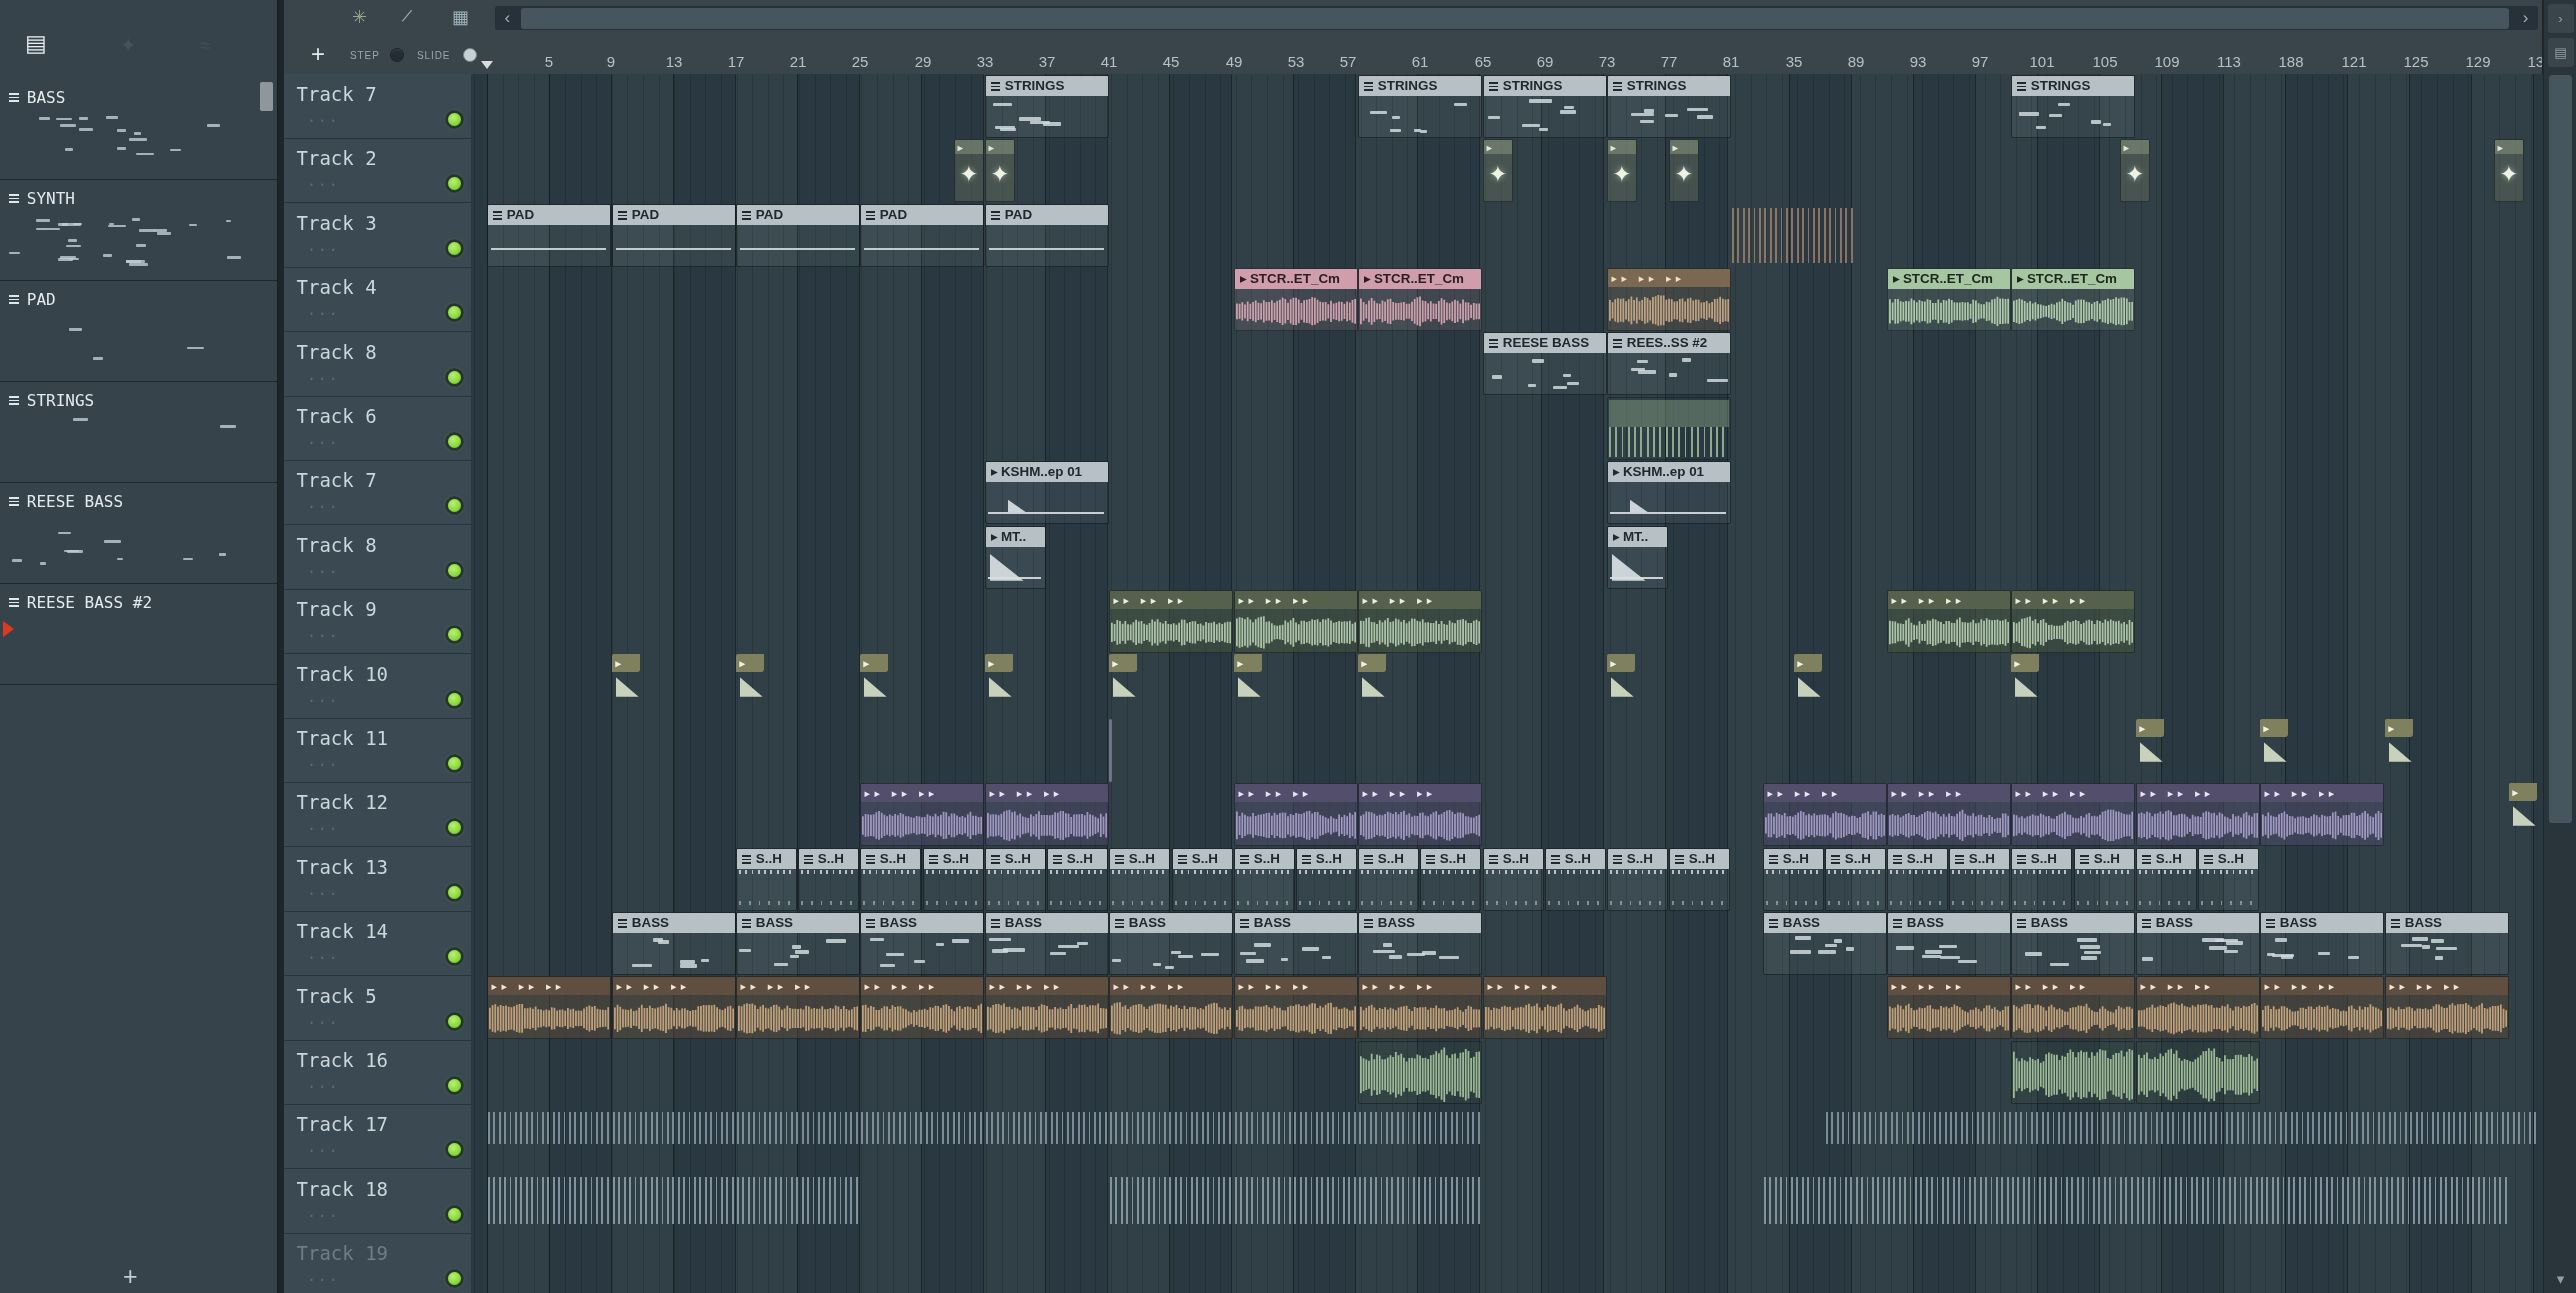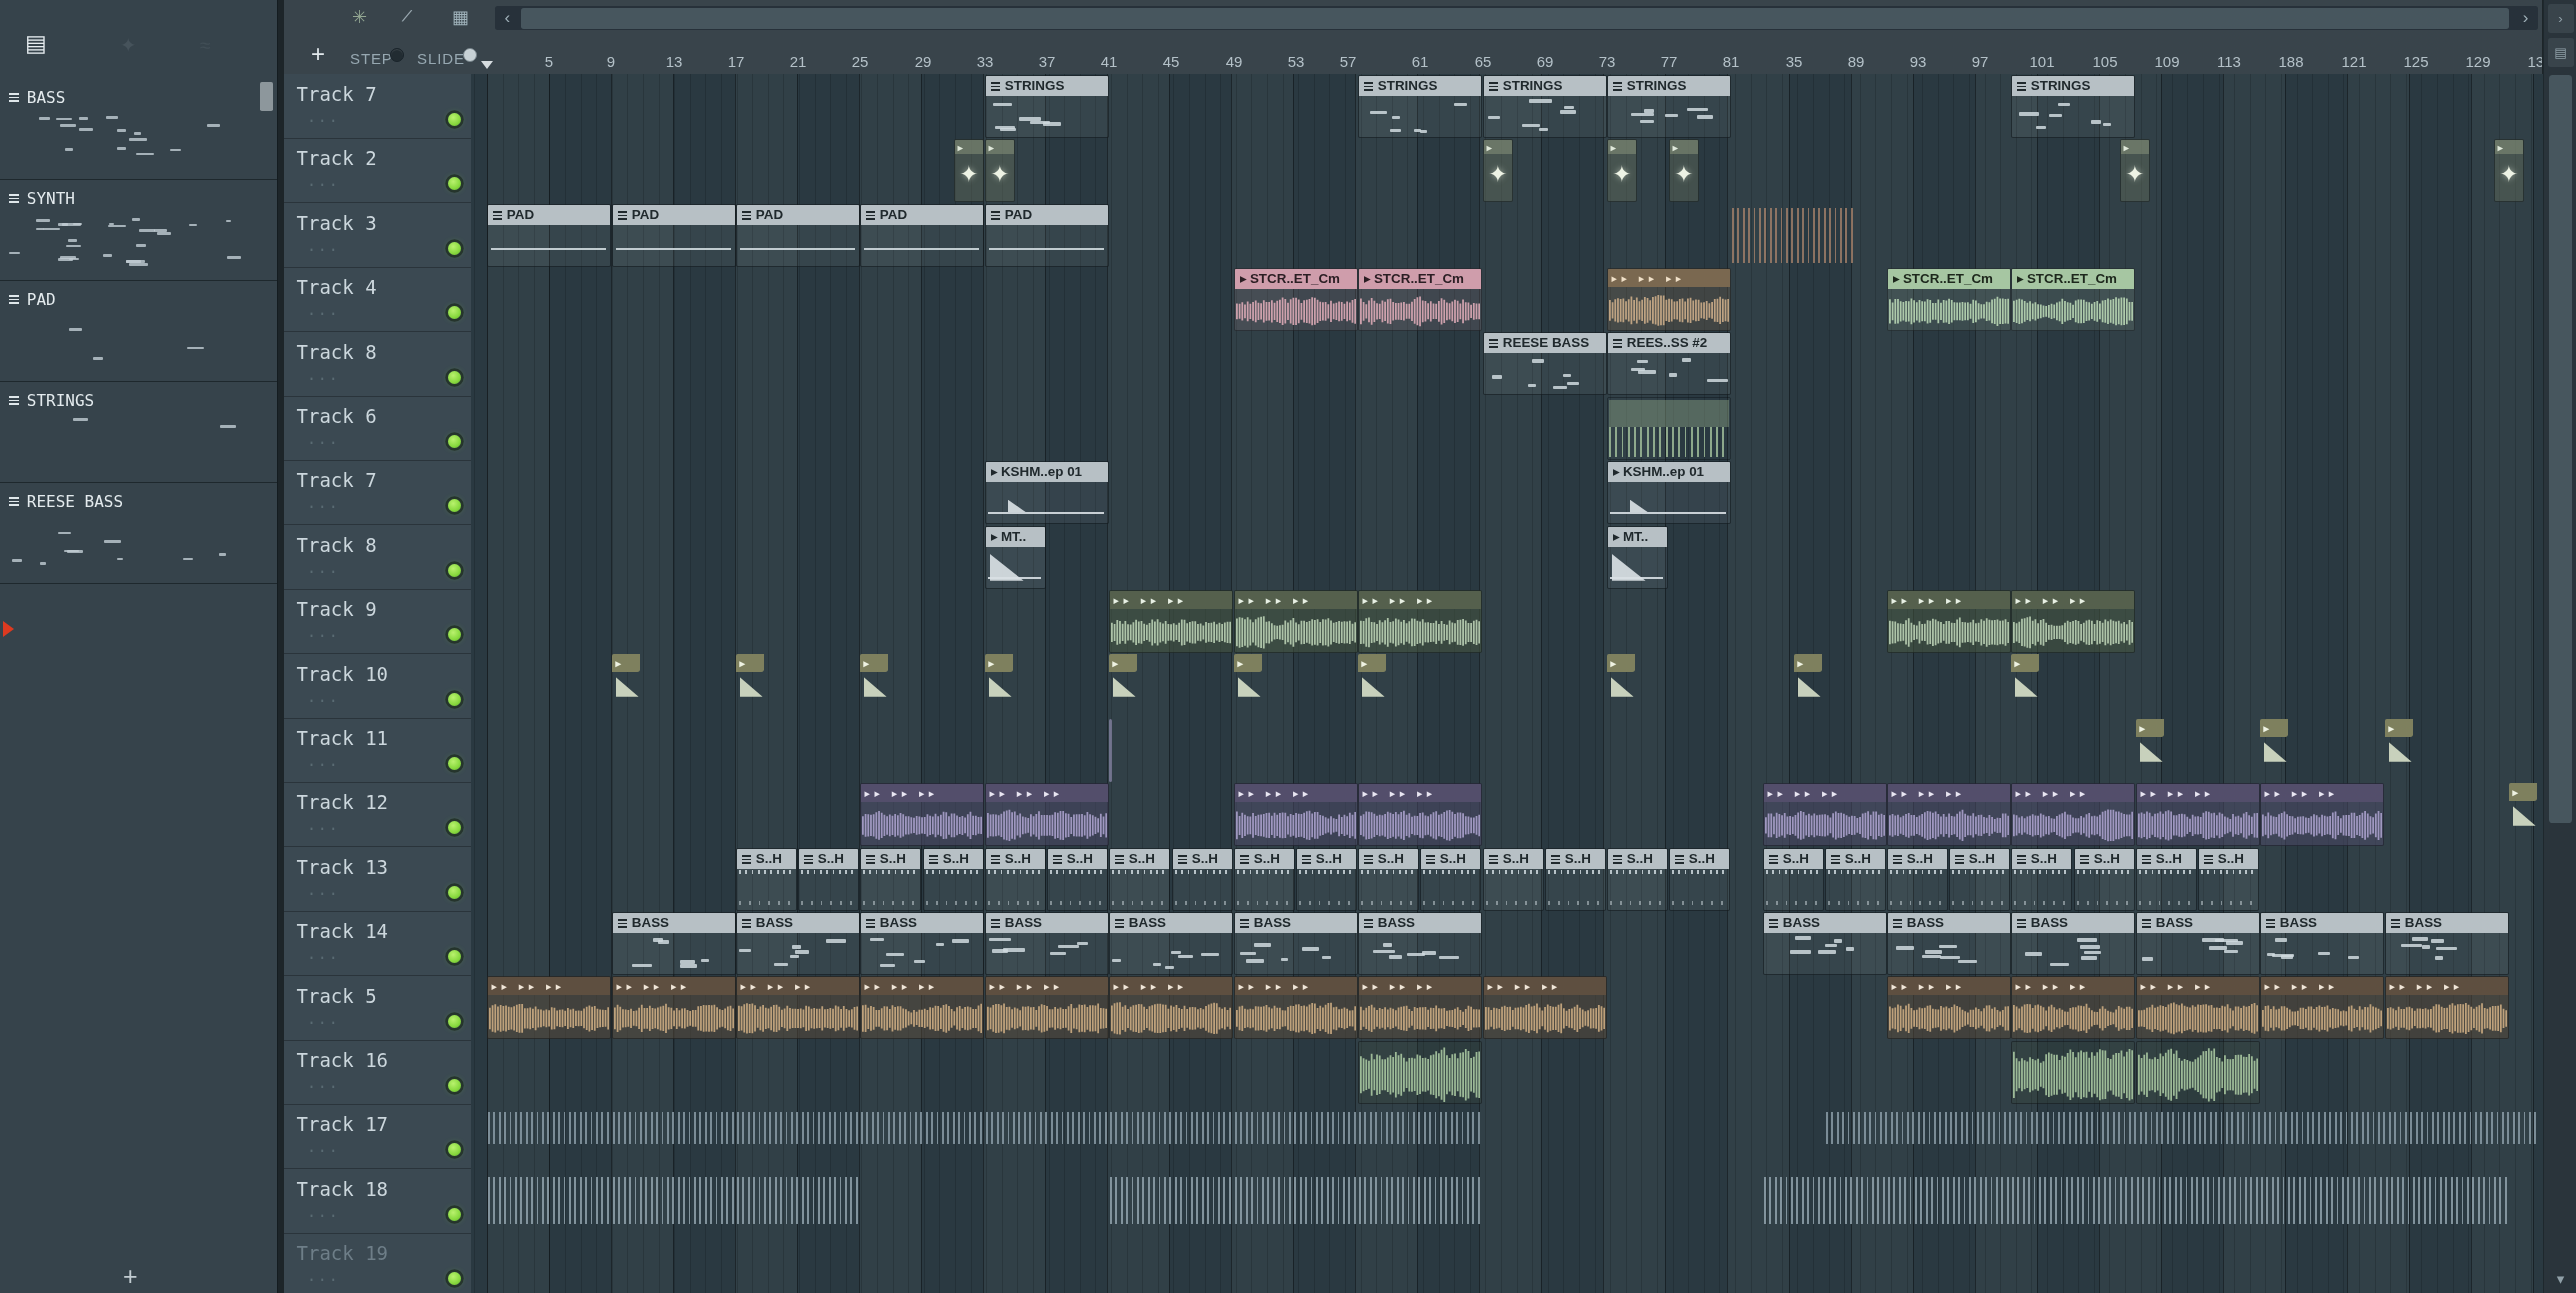--- a/index.html
+++ b/index.html
@@ -37,21 +37,21 @@
   .hbar{position:absolute;left:211px;top:6.3px;width:2043px;height:24px;background:#27313a;border-radius:2.7px;}
   .harrow{position:absolute;top:0;width:23px;height:24px;color:#9fb0b8;font-size:17px;line-height:23px;text-align:center;}
   .harrow.l{left:0.9px;}
   .harrow.r{right:0.9px;}
   .hthumb{position:absolute;left:26px;right:29.5px;top:1.8px;bottom:1.8px;background:#47565e;border-radius:2.7px;}
 
   
   #pl-ruler{position:absolute;left:284px;top:39px;width:2258px;height:35px;background:#39444b;
      border-bottom:0.9px solid #202a30;overflow:hidden;}
   .pl-plus{position:absolute;left:27px;top:0.9px;font-size:24px;color:#e2e9ec;}
-  .ctl-lbl{position:absolute;top:10.7px;font-size:15px;color:#97a8b1;letter-spacing:0.9px;}
+  .ctl-lbl{position:absolute;top:10.7px;font-size:10px;color:#97a8b1;letter-spacing:0.9px;}
   .lbl-step{left:66px;}
   .lbl-slide{left:133px;}
   .knob{position:absolute;top:9px;width:14.3px;height:14.3px;border-radius:50%;box-sizing:border-box;
      background:#222c32;border:1.8px solid #19232a;box-shadow:inset 0 0.9px 0.9px rgba(255,255,255,.12);}
   .knob.step{left:106px;}
   .knob.slide{left:179px;background:#c7d1d5;border-color:#76838a;}
   .rn{position:absolute;bottom:3.6px;transform:translateX(-50%);font-size:15px;color:#b4c1c8;}
   .playhead-marker{position:absolute;left:197px;top:21.5px;width:0;height:0;
      border-top:8px solid #d6dcdf;border-left:6.3px solid transparent;border-right:6.3px solid transparent;}
 
@@ -205,20 +205,27 @@
             <div class="dash" style="left: 68.4215%; top: 70.0026%; width: 10px;"></div>
             <div class="dash" style="left: 22.0719%; top: 55.8857%; width: 15px;"></div>
             <div class="dash" style="left: 12.5837%; top: 78.3727%; width: 6.8px;"></div>
             <div class="dash" style="left: 37.8038%; top: 38.7834%; width: 16.4px;"></div>
             <div class="dash" style="left: 23.3049%; top: 56.2149%; width: 15.6px;"></div>
             <div class="dash" style="left: 19.7986%; top: 22.817%; width: 13.3px;"></div>
             <div class="dash" style="left: 1.89514%; top: 72.7395%; width: 9.6px;"></div>
             <div class="dash" style="left: 42.7378%; top: 70.1677%; width: 5.8px;"></div>
             <div class="dash" style="left: 82.2533%; top: 62.0245%; width: 6.7px;"></div>
           </div>
+        </div>
+        <div class="sb-item">
+          <div class="sb-head">
+            <div class="licon light"></div>
+            <div class="sb-name">REESE BASS #2</div>
+          </div>
+          <div class="sb-preview"></div>
         </div>
       </div>
     <div class="sb-playcursor"></div>
     <button class="sb-add">+</button>
   </aside>
 
   <div id="pl-topbar">
     <span class="tb-icon tb-snap">✳</span>
     <span class="tb-icon tb-slidetool">∕</span>
     <span class="tb-icon tb-piano">▦</span>

